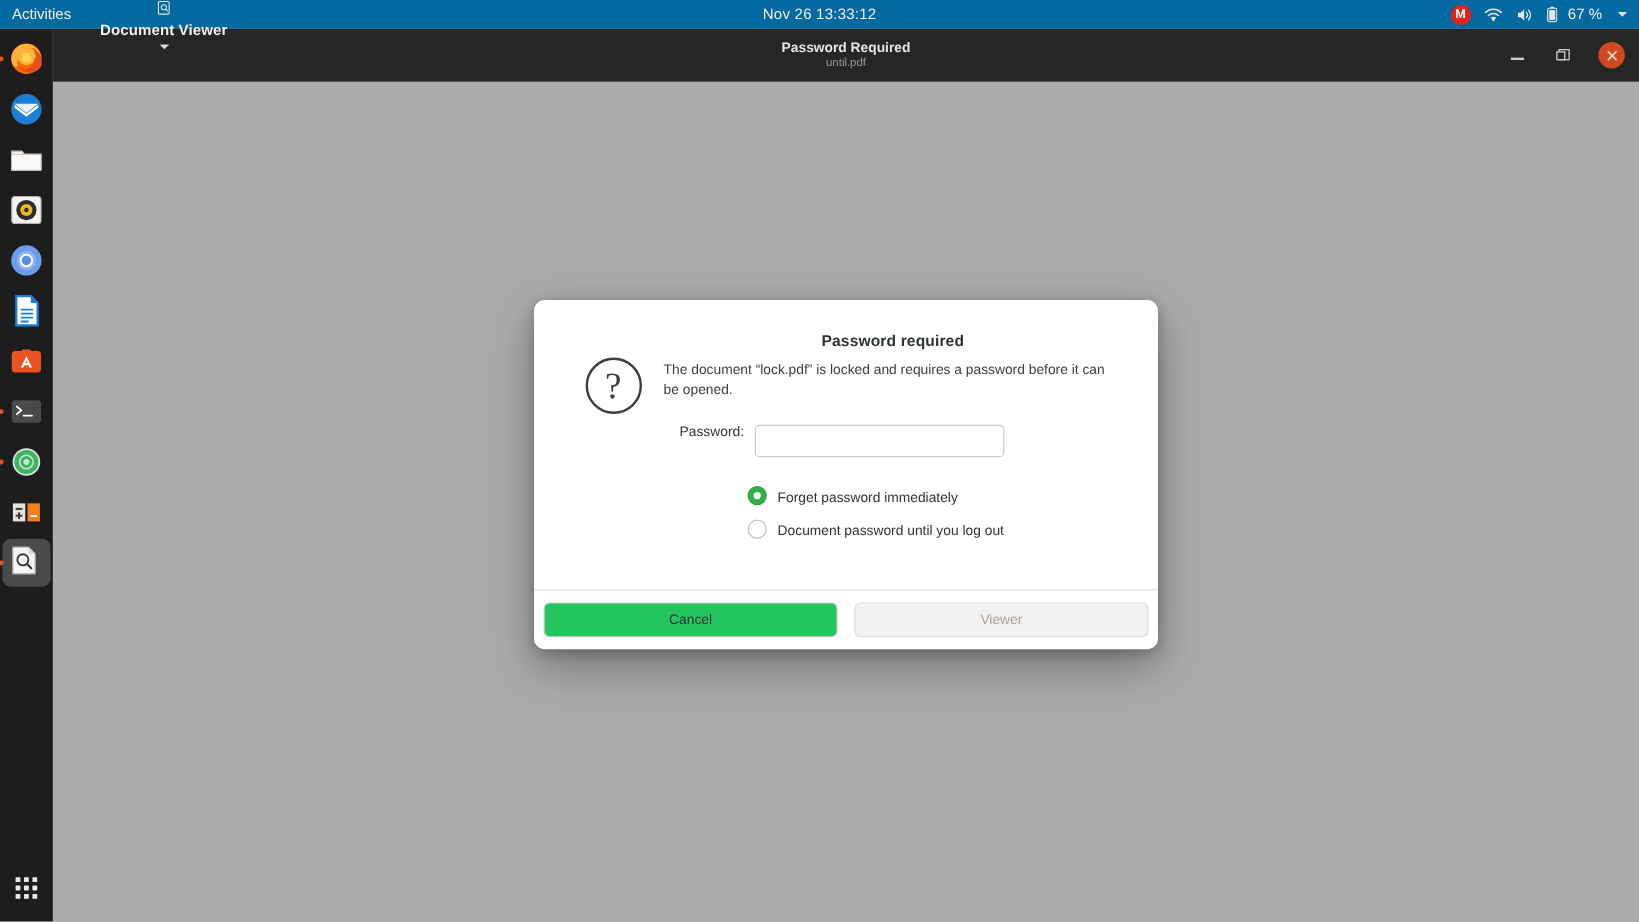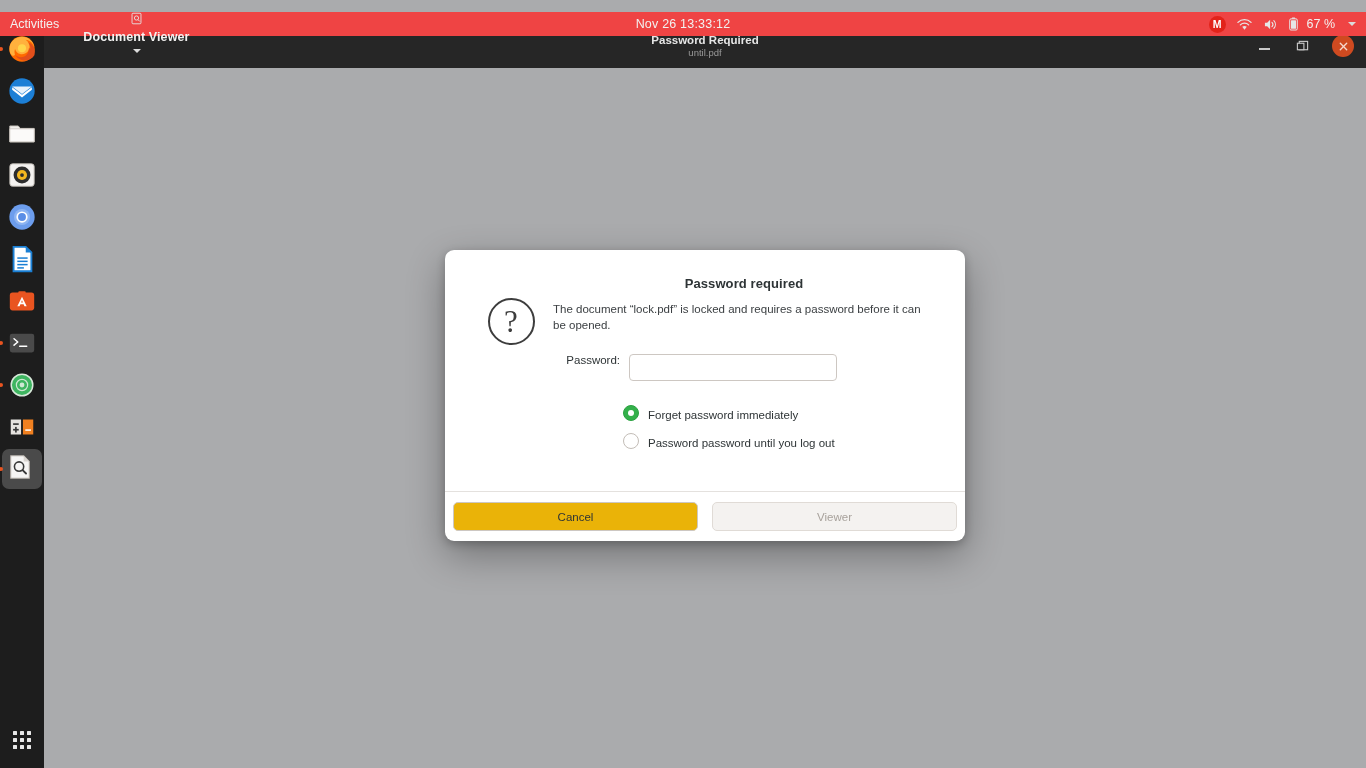--- a/index.html
+++ b/index.html
@@ -6,23 +6,23 @@
   html, body {
     width: 1366px; height: 768px;
     overflow: hidden;
     font-family: "Liberation Sans", sans-serif;
     background: #aaabad;
   }
   body { position: relative; }
 
   
   .topbar {
-    position: absolute; top: 12px; left: 0;
+    position: absolute; top: 0; left: 0;
     width: 1366px; height: 24px;
-    background: #ef4444;
+    background: #0369a1;
     display: flex; align-items: center;
     color: #ffffff; font-size: 12px;
     z-index: 60;
   }
   .tb-left { display: flex; align-items: center; height: 24px; }
   .activities {
     padding: 0 10px; height: 24px; line-height: 24px;
     font-size: 12.5px; color: #f2f1f0; font-weight: 400;
   }
   .appmenu {
@@ -183,21 +183,21 @@
     gap: 14px;
     padding: 0 7px;
   }
   .btn {
     width: 245px; height: 29px;
     border-radius: 5px;
     font-size: 11.5px;
     display: flex; align-items: center; justify-content: center;
     border: 1px solid #cdc7c2;
   }
-  .btn-cancel { background: #eab308; color: #2e3436; }
+  .btn-cancel { background: #22c55e; color: #2e3436; }
   .btn-unlock { background: #f4f2f0; color: #a8a29c; border-color: #e0dbd6; }
 </style>
 </head>
 <body>
 
 <div class="topbar">
   <div class="tb-left">
     <div class="activities">Activities</div>
     <div class="appmenu">
       <span class="sysicon">
@@ -428,21 +428,21 @@
 
       <div class="radios">
         <div class="radio-row">
           <span class="radio checked">
               <i></i>
             </span>
           <span class="radio-label">Forget password immediately</span>
         </div>
         <div class="radio-row">
           <span class="radio"></span>
-          <span class="radio-label">Password password until you log out</span>
+          <span class="radio-label">Document password until you log out</span>
         </div>
       </div>
     </div>
   </div>
 
   <div class="dlg-actions">
     <button class="btn btn-cancel">Cancel</button>
     <button class="btn btn-unlock" disabled="">Viewer</button>
   </div>
 </div>

